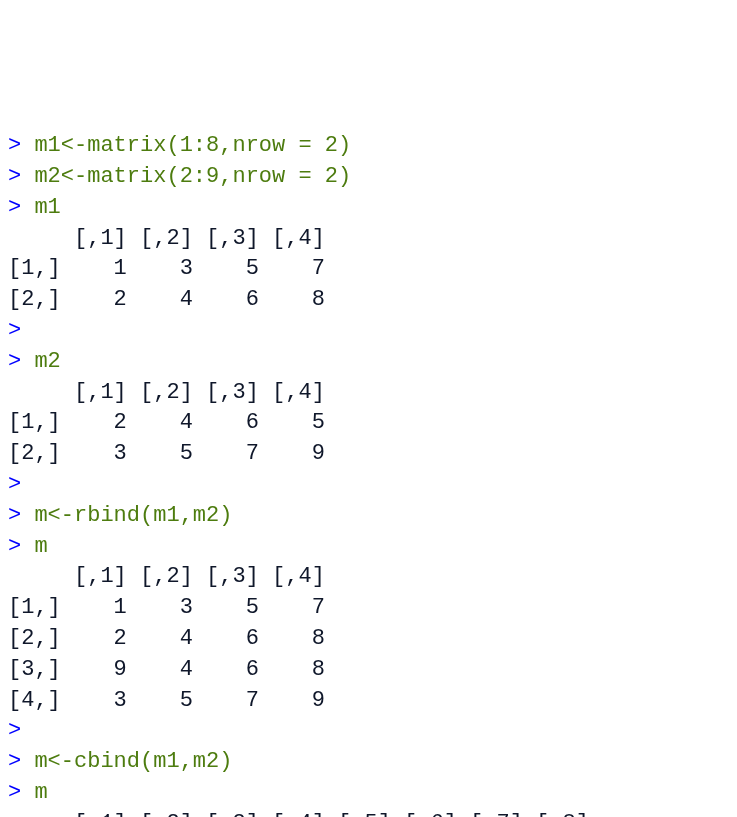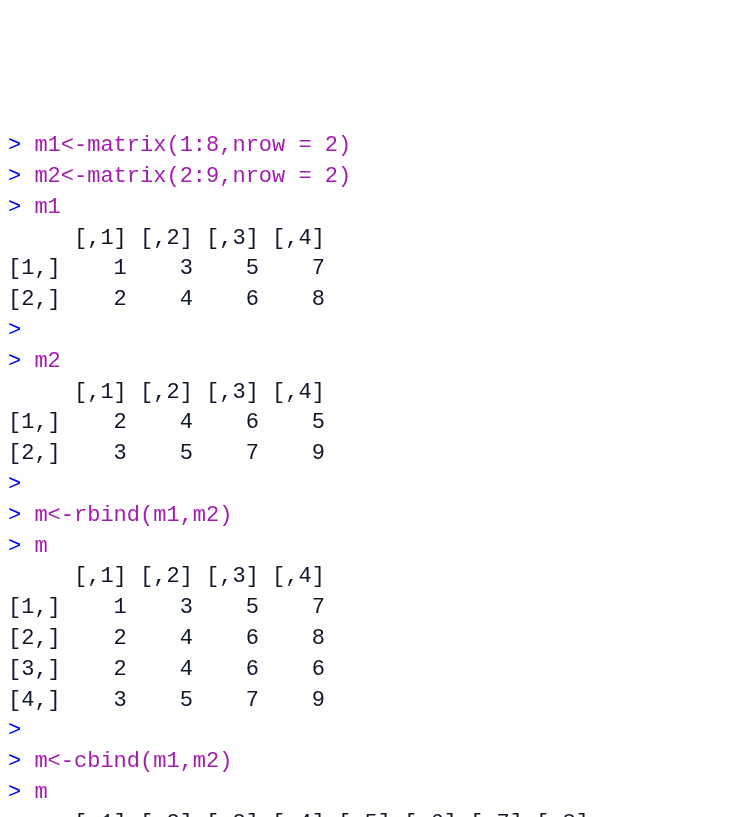--- a/index.html
+++ b/index.html
@@ -7,21 +7,21 @@
       font-size: 22px;
       line-height: 1.4;
       padding: 8px;
       margin: 0;
       background: #ffffff;
       color: #000000;
       white-space: pre;
       position: relative;
     }
     .prompt { color: #0000ff; }
-    .code-line { color: #a21caf; }
+    .code-line { color: #4d7c0f; }
     .output { color: #0f172a; }
   </style>
 </head>
 <body>
 
 
 
 <div id="console"><span class="prompt">&gt;</span><span class="code-line"> m1&lt;-matrix(1:8,nrow = 2)</span>
 <span class="prompt">&gt;</span><span class="code-line"> m2&lt;-matrix(2:9,nrow = 2)</span>
 <span class="prompt">&gt;</span><span class="code-line"> m1</span>
@@ -32,21 +32,21 @@
 <span class="prompt">&gt;</span><span class="code-line"> m2</span>
 <span class="output">     [,1] [,2] [,3] [,4]</span>
 <span class="output">[1,]    2    4    6    5</span>
 <span class="output">[2,]    3    5    7    9</span>
 <span class="prompt">&gt;</span><span class="code-line"> </span>
 <span class="prompt">&gt;</span><span class="code-line"> m&lt;-rbind(m1,m2)</span>
 <span class="prompt">&gt;</span><span class="code-line"> m</span>
 <span class="output">     [,1] [,2] [,3] [,4]</span>
 <span class="output">[1,]    1    3    5    7</span>
 <span class="output">[2,]    2    4    6    8</span>
-<span class="output">[3,]    2    4    6    6</span>
+<span class="output">[3,]    9    4    6    8</span>
 <span class="output">[4,]    3    5    7    9</span>
 <span class="prompt">&gt;</span><span class="code-line"> </span>
 <span class="prompt">&gt;</span><span class="code-line"> m&lt;-cbind(m1,m2)</span>
 <span class="prompt">&gt;</span><span class="code-line"> m</span>
 <span class="output">     [,1] [,2] [,3] [,4] [,5] [,6] [,7] [,8]</span>
 
 
 
 </div>
 

